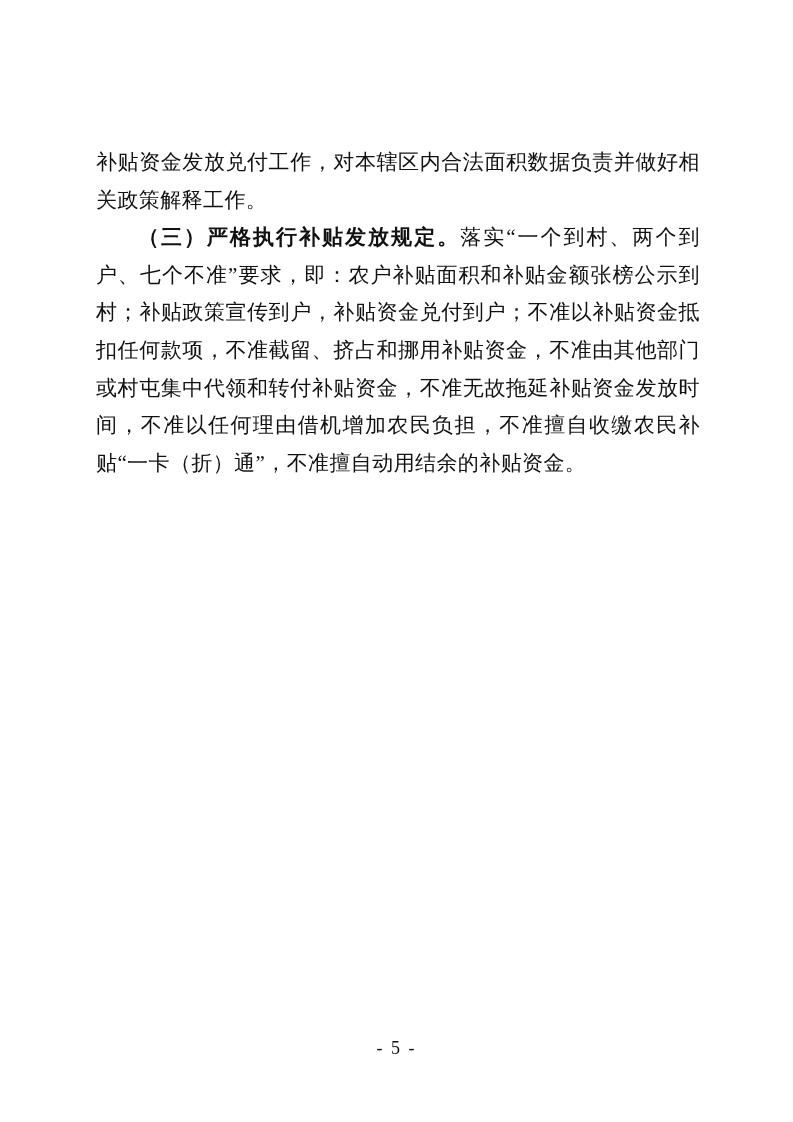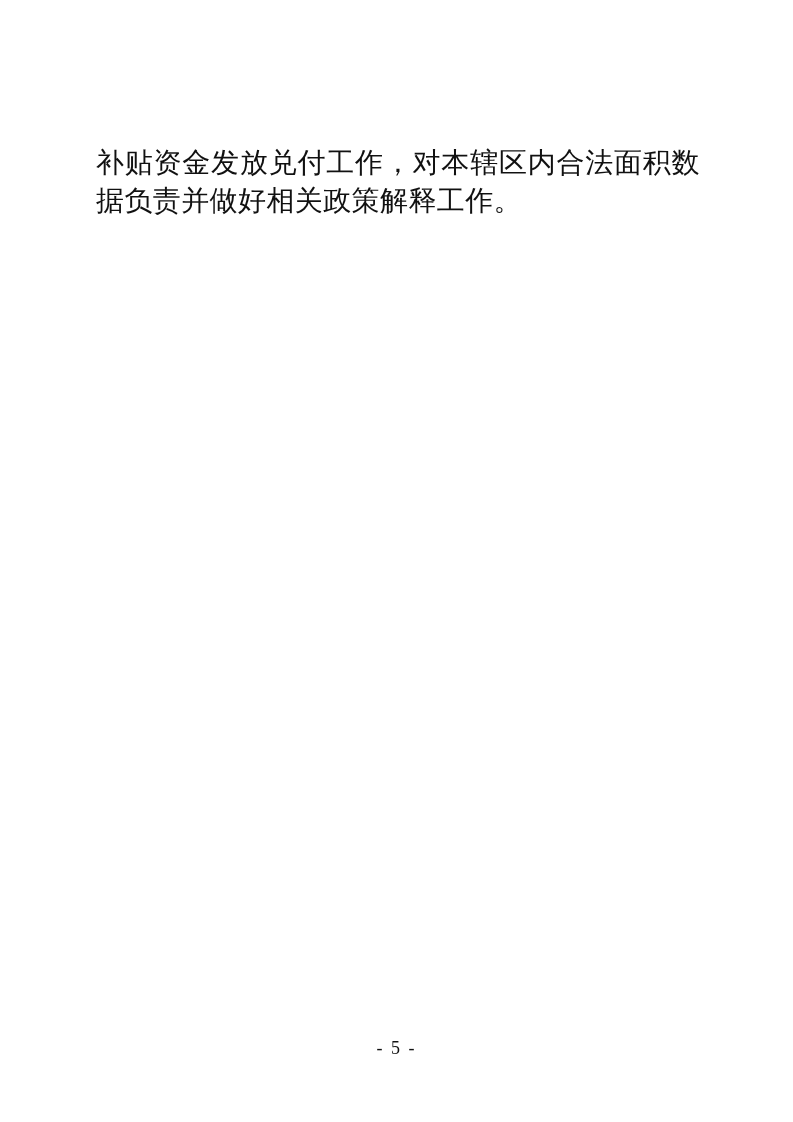--- a/index.html
+++ b/index.html
@@ -17,21 +17,21 @@
     color: #111111;
   }
   .text-block {
     position: absolute;
     left: 96px;
     top: 144px;
     width: 604px;
   }
   .para {
     margin: 0;
-    font-size: 28px;
+    font-size: 21px;
     line-height: 37.6px;
     letter-spacing: 0.4px;
     text-align: justify;
     text-justify: inter-ideograph;
     word-break: break-all;
   }
   .para.indent {
     text-indent: 2em;
   }
   .seg-bold {
@@ -49,18 +49,19 @@
   }
 </style>
 </head>
 <body>
 
 <div class="page">
   <div class="text-block">
 
     <p class="para"><span>补贴资金发放兑付工作，对本辖区内合法面积数据负责并做好相关政策解释工作。</span></p>
 
+    <p class="para indent"><span class="seg-bold">（三）严格执行补贴发放规定。</span><span>落实“一个到村、两个到户、七个不准”要求，即：农户补贴面积和补贴金额张榜公示到村；补贴政策宣传到户，补贴资金兑付到户；不准以补贴资金抵扣任何款项，不准截留、挤占和挪用补贴资金，不准由其他部门或村屯集中代领和转付补贴资金，不准无故拖延补贴资金发放时间，不准以任何理由借机增加农民负担，不准擅自收缴农民补贴“一卡（折）通”，不准擅自动用结余的补贴资金。</span></p>
 
 
   </div>
 
   <div class="footer">- 5 -</div>
 </div>
 
 </body></html>

